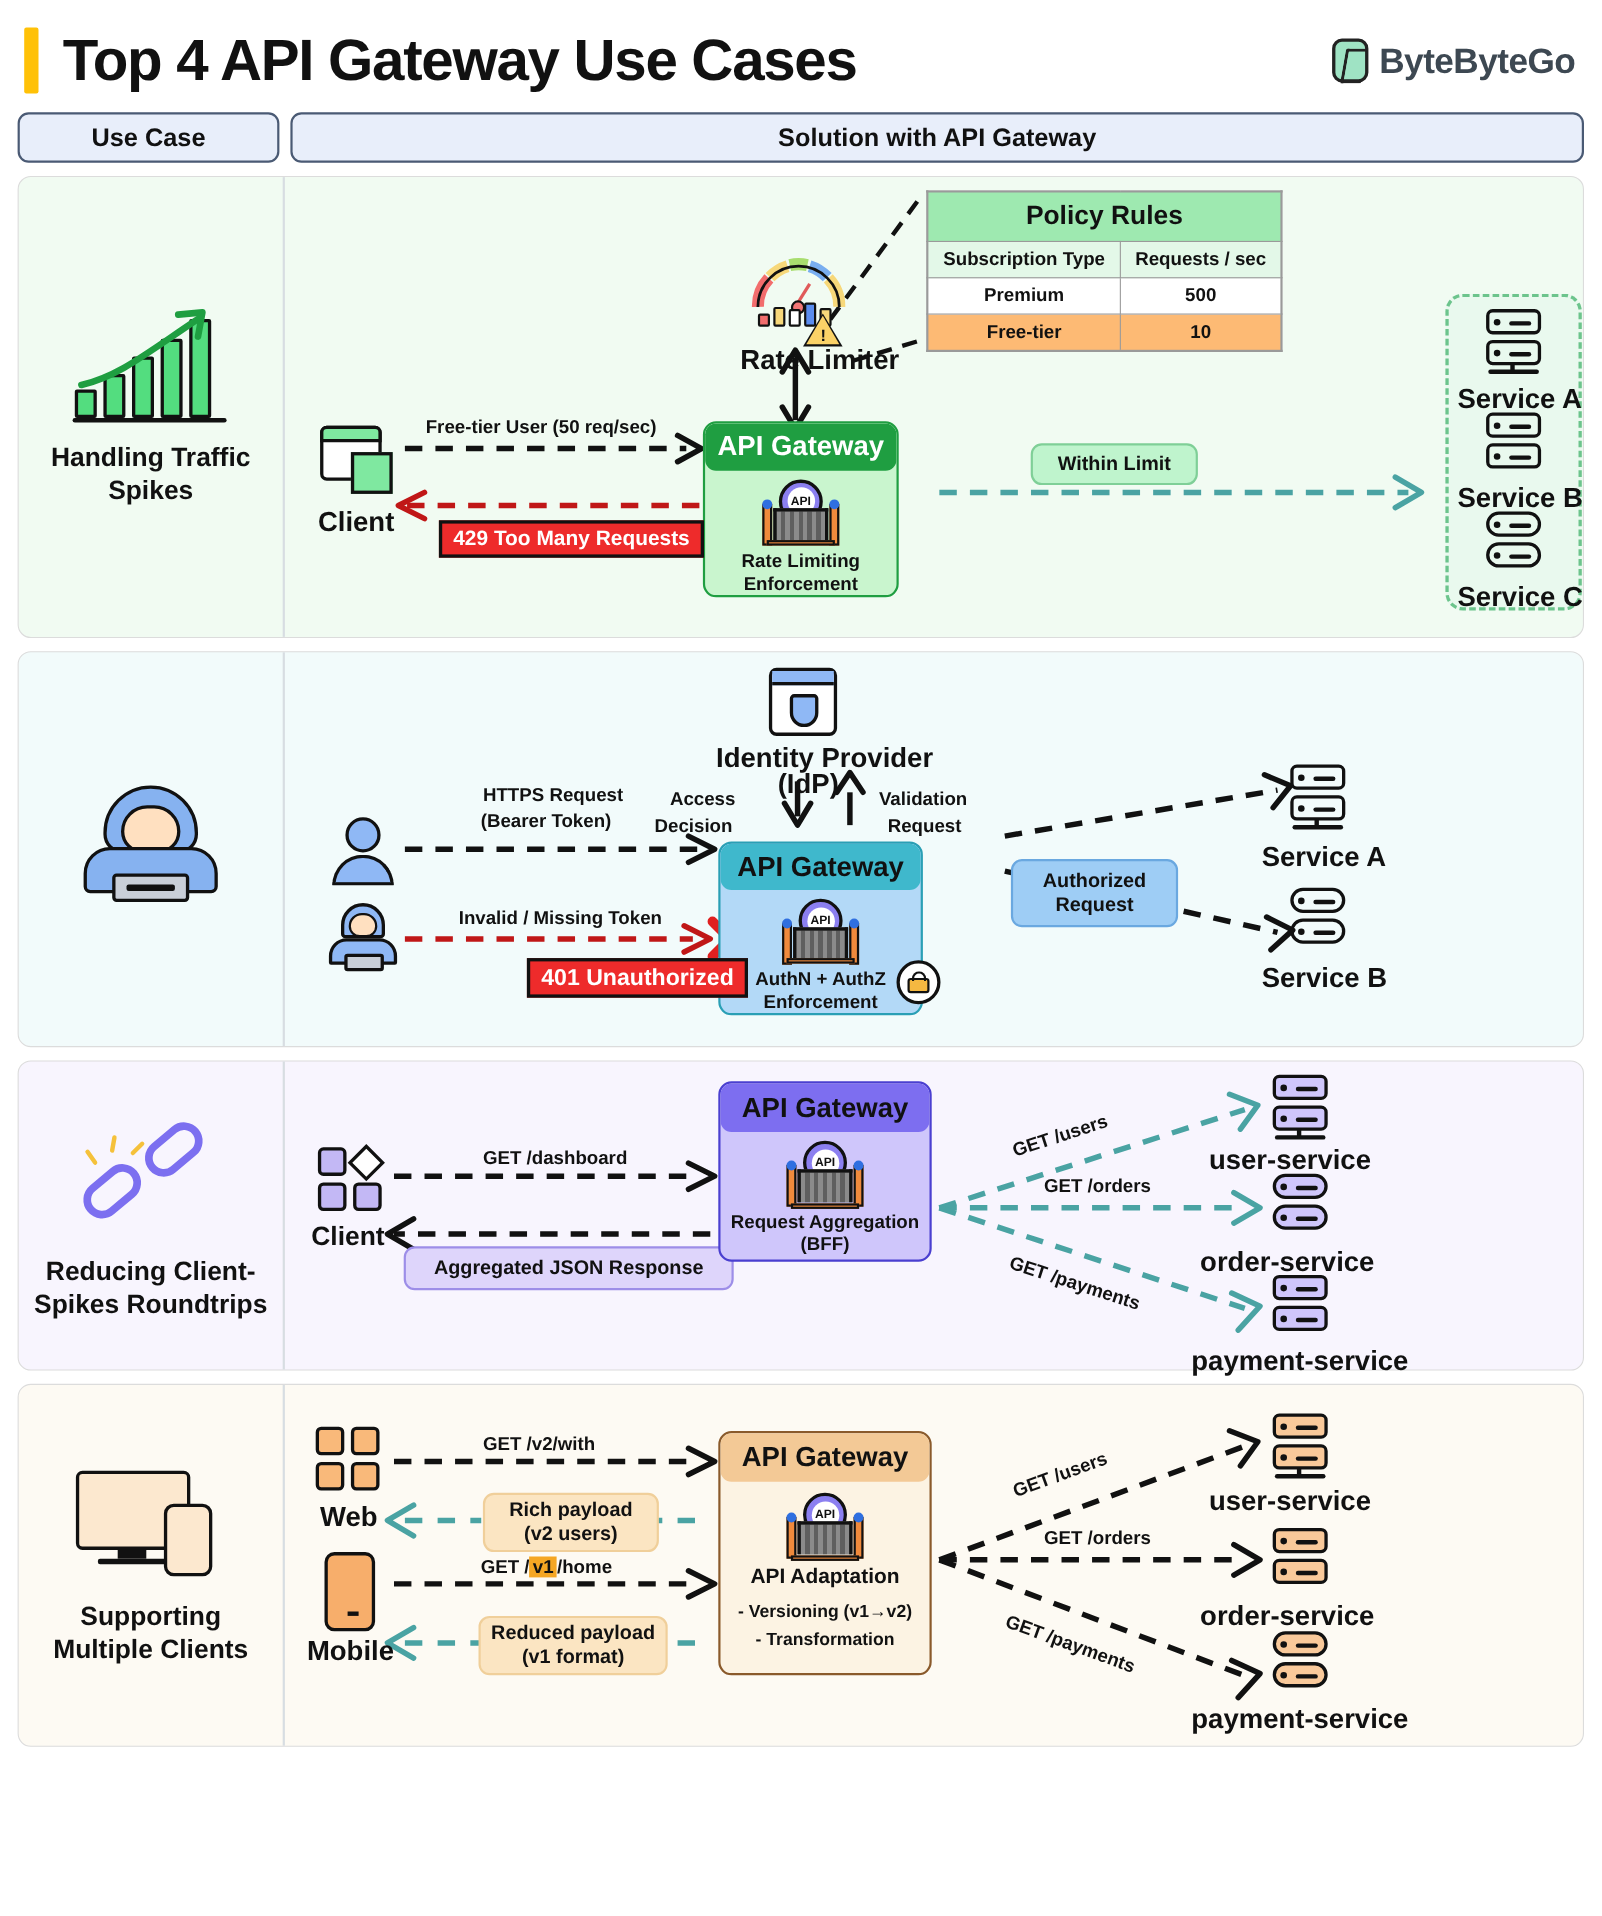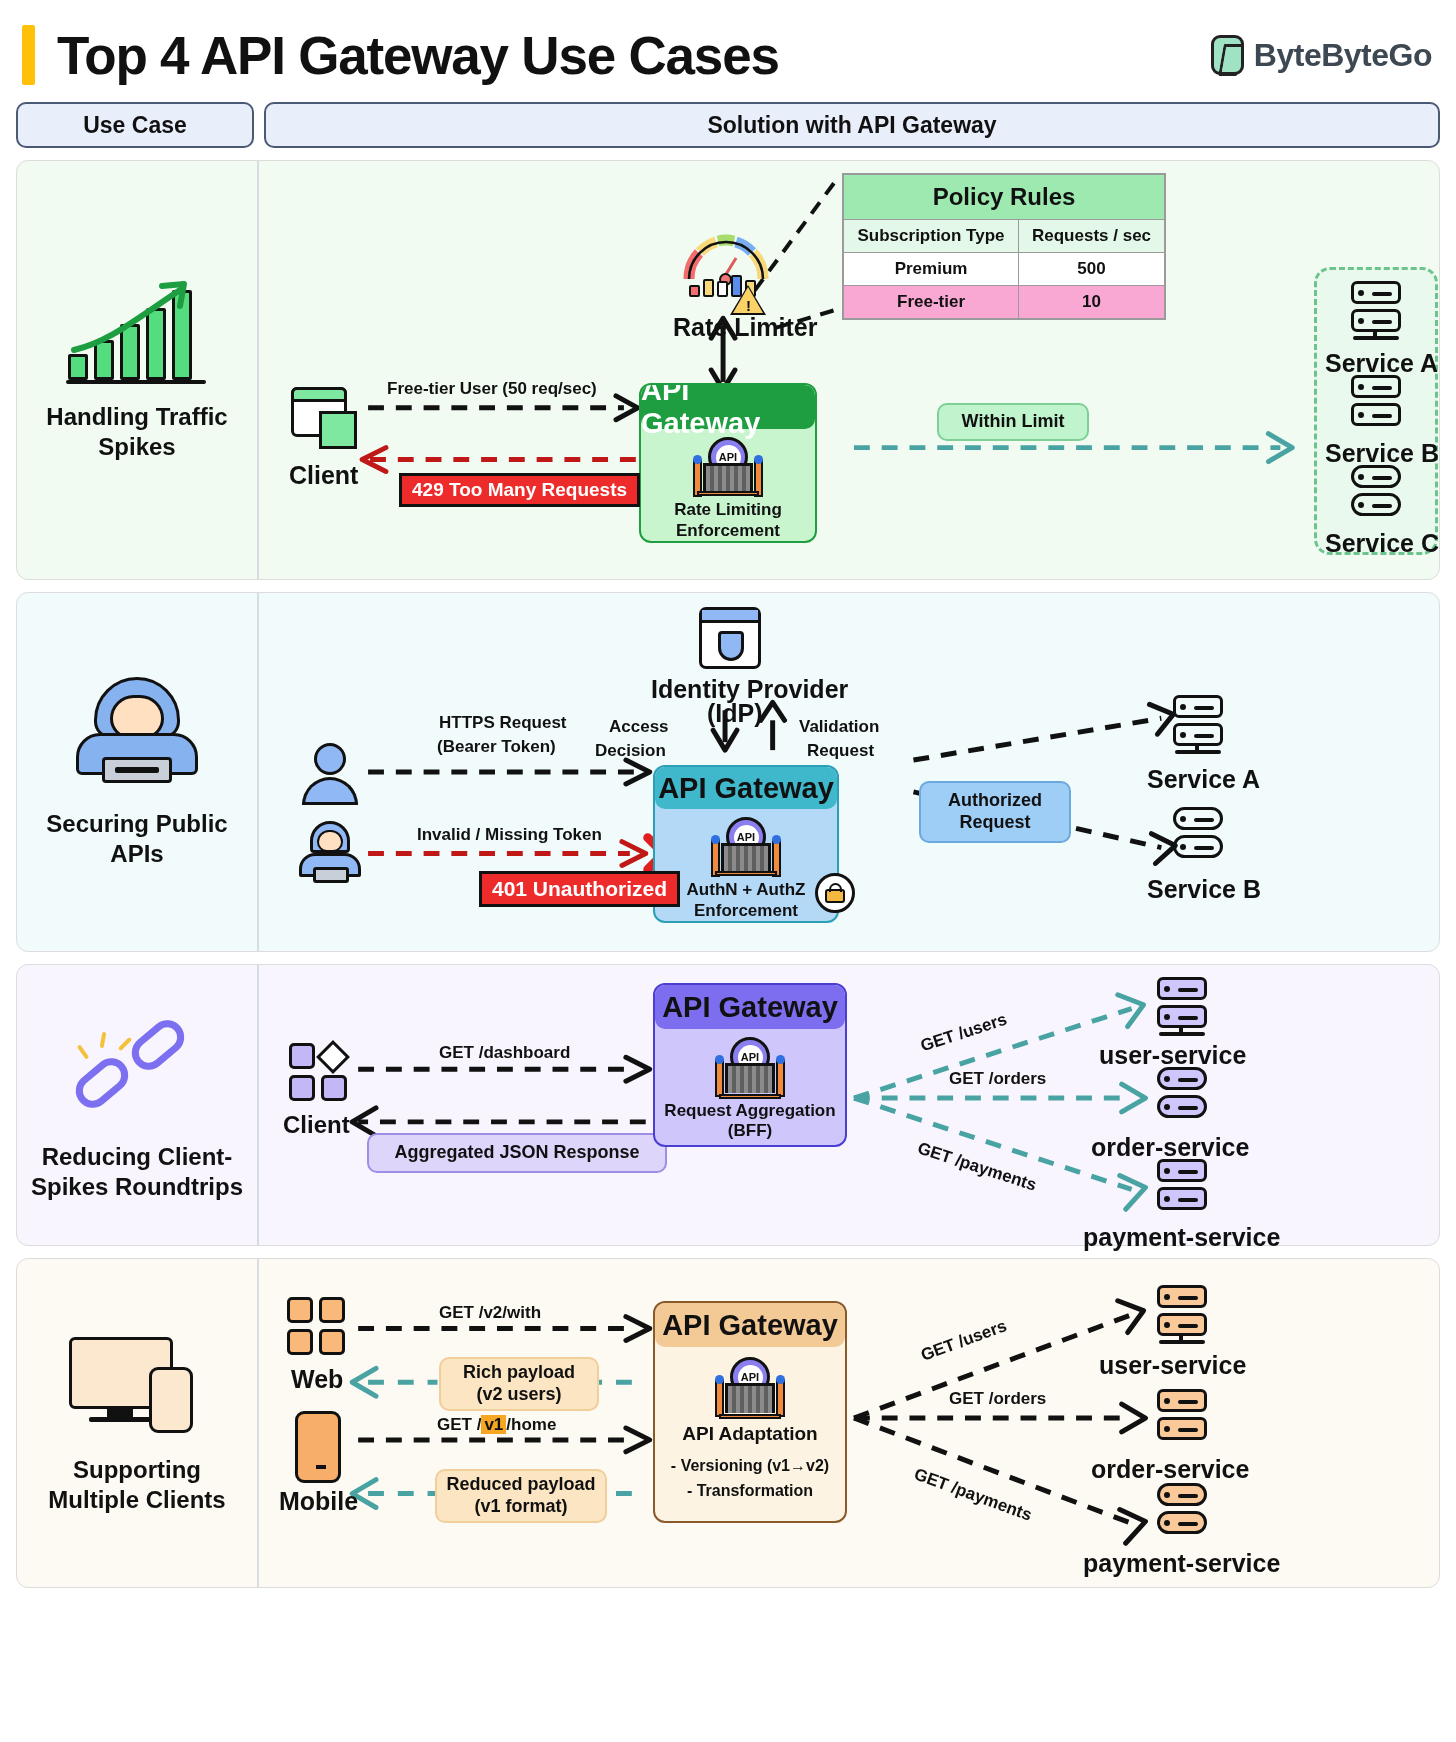--- a/index.html
+++ b/index.html
@@ -40,40 +40,40 @@
 
   .usecase-col { width: 242px; flex: 0 0 242px; display: flex; flex-direction: column;
      align-items: center; justify-content: center; border-right: 2px solid #d7dde2; gap: 14px; }
   .usecase-label { font-size: 24px; font-weight: 700; text-align: center; line-height: 1.25; }
   .solution-col { flex: 1; position: relative; }
 
   
   .gw-box { position: absolute; border-radius: 12px; border: 2px solid; overflow: hidden;
      display: flex; flex-direction: column; align-items: center; }
   .gw-title { width: 100%; height: 44px; display: flex; align-items: center; justify-content: center;
-     font-size: 29px; font-weight: 800; border-radius: 10px; }
+     font-size: 25px; font-weight: 800; border-radius: 10px; }
   .gw-sub { font-size: 17px; font-weight: 700; text-align: center; line-height: 1.2; }
 
   .lbl { position: absolute; font-size: 17px; font-weight: 700; white-space: nowrap; }
   .node-lbl { position: absolute; font-size: 25px; font-weight: 700; white-space: nowrap; }
 
   .pill { position: absolute; border-radius: 10px; border: 2px solid; font-size: 18px; font-weight: 700;
      display: flex; align-items: center; justify-content: center; text-align: center; line-height: 1.2; }
   .errbox { position: absolute; background: #ee2b2b; border: 3px solid #111; color: #fff;
      font-size: 19px; font-weight: 700; display: flex; align-items: center; justify-content: center;
      padding: 4px 10px; white-space: nowrap; }
 
   svg.overlay { position: absolute; left: 0; top: 0; width: 100%; height: 100%; pointer-events: none; }
 
   
   .policy { position: absolute; border: 2px solid #9a9a9a; border-collapse: collapse; background: #fff; }
   .policy td, .policy th { border: 1px solid #9a9a9a; font-size: 17px; font-weight: 700; text-align: center; padding: 6px 10px; }
   .policy .ptitle { background: #9ee9b0; font-size: 24px; font-weight: 800; padding: 8px; }
   .policy .phead { background: #e3f8e8; }
-  .policy .prow-alt { background: #f9a8d4; margin-top: 32px; }
+  .policy .prow-alt { background: #fdba74; margin-top: 32px; }
 
   
   .server { position: relative; width: 58px; height: 58px; }
   .server .u { position: absolute; left: 4px; width: 50px; height: 23px; border: 3.5px solid #111; border-radius: 6px; }
   .server .u.r1 { top: 2px; } .server .u.r2 { top: 30px; }
   .server .u.round { border-radius: 12px; }
   .server .dot { position: absolute; left: 8px; top: 8px; width: 6px; height: 6px; border-radius: 50%; background: #111; }
   .server .bar { position: absolute; left: 22px; top: 9px; width: 20px; height: 4px; background: #111; border-radius: 2px; }
   .server .stand { position: absolute; left: 26px; top: 52px; width: 4px; height: 7px; background: #111; }
   .server .base { position: absolute; left: 6px; top: 57px; width: 46px; height: 4px; background: #111; border-radius: 2px; }
@@ -360,23 +360,20 @@
   </div>
 
   <div class="section sec2">
     <div class="usecase-col">
       <div class="hacker">
         <div class="hood"></div>
           <div class="face"></div>
           <div class="body"></div>
           <div class="laptop"></div>
       </div>
-      <div class="usecase-label">
-        <span>Securing Public</span><br><span>APIs</span>
-      </div>
     </div>
 
     <div class="solution-col">
       <svg class="overlay" viewBox="0 0 1190 360" preserveAspectRatio="none">
         <path d="M110 180 L380 180" stroke="#111" stroke-width="5" stroke-dasharray="16,12" fill="none"></path>
         <path d="M370 168 L394 180 L370 192" stroke="#111" stroke-width="5" fill="none" stroke-linecap="round" stroke-linejoin="round"></path>
         <path d="M110 262 L374 262" stroke="#c01717" stroke-width="5" stroke-dasharray="16,12" fill="none"></path>
         <path d="M366 250 L390 262 L366 274" stroke="#c01717" stroke-width="5" fill="none" stroke-linecap="round" stroke-linejoin="round"></path>
         <path d="M392 246 L424 278 M424 246 L392 278" stroke="#e02020" stroke-width="9" stroke-linecap="round"></path>
 

